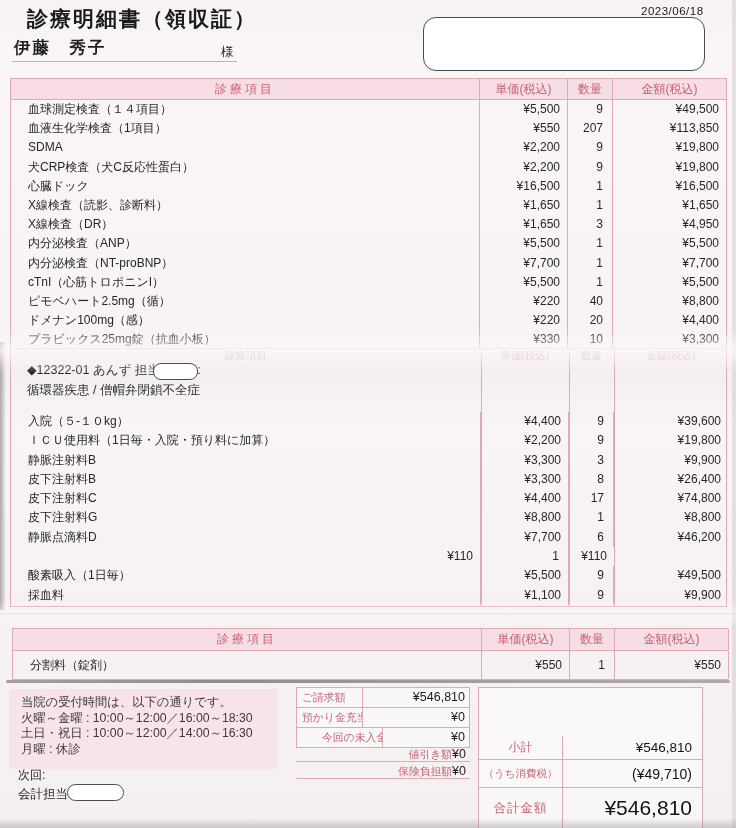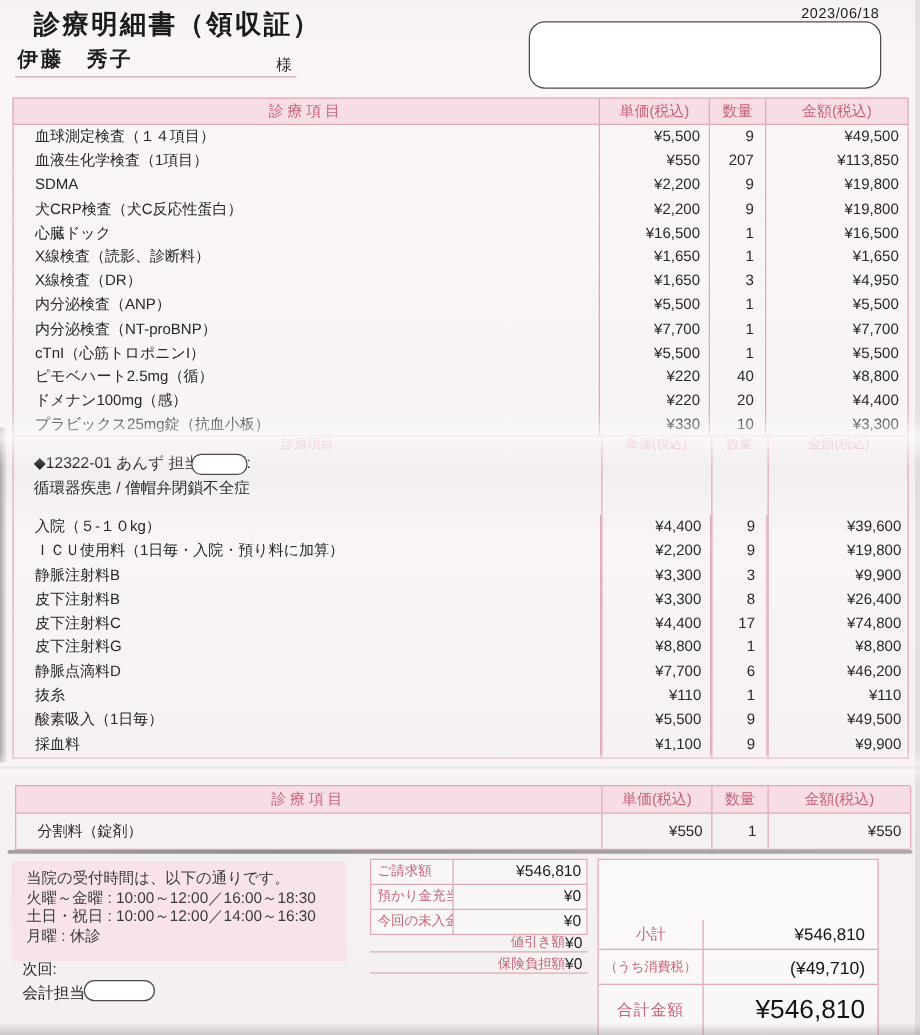--- a/index.html
+++ b/index.html
@@ -65,21 +65,21 @@
   .tbl3{left:12px;top:628px;width:716px;}
   .tbl3 .thead{height:21px;line-height:21px;}
   .tbl3 .tbody .trow{height:28px;line-height:28px;border-bottom:1px solid var(--line);}
   
   .hours{left:9px;top:689px;width:268px;height:80px;background:#f8e4e8;
          padding:6px 0 0 12px;font-size:12.3px;line-height:15.6px;color:#3a3a3a;}
   .next{left:18px;top:767px;font-size:12px;color:#262626;}
   .cash{left:18px;top:786px;font-size:12.5px;color:#262626;}
   .billing{left:296px;top:687px;width:174px;border:1px solid var(--line);background:rgba(255,255,255,.45);}
   .brow{display:grid;grid-template-columns:66px 1fr;height:19px;line-height:19px;border-bottom:1px solid var(--line);}
-  .brow:last-child{border-bottom:0;}
+  .brow:last-child{border-bottom:0;margin-left:20px;}
   .brow .bl{color:var(--pink);font-size:10.8px;padding-left:5px;border-right:1px solid var(--line);white-space:nowrap;overflow:hidden;}
   .brow .bv{text-align:right;padding-right:4px;font-size:12.5px;color:#1c1c1c;}
   .adjrow{left:296px;width:174px;height:16px;line-height:16px;border-bottom:1px solid var(--line);
           display:flex;justify-content:flex-end;}
   .adjrow .bl{color:var(--pink);font-size:10.8px;}
   .adjrow .bv{font-size:12.5px;color:#1c1c1c;padding-right:4px;}
   .adj1{top:746px;} .adj2{top:763px;}
   .totals{left:478px;top:687px;width:225px;border:1px solid var(--line);background:rgba(255,255,255,.5);}
   .torow{display:grid;grid-template-columns:84px 1fr;border-bottom:1px solid var(--line);}
   .torow:last-child{border-bottom:0;}
@@ -254,21 +254,20 @@
           <div class="c-qty">1</div>
           <div class="c-num">¥8,800</div>
         </div>
       <div class="trow">
           <div class="c-item">静脈点滴料D</div>
           <div class="c-num">¥7,700</div>
           <div class="c-qty">6</div>
           <div class="c-num">¥46,200</div>
         </div>
       <div class="trow">
-          <div class="c-item">抜糸</div>
           <div class="c-num">¥110</div>
           <div class="c-qty">1</div>
           <div class="c-num">¥110</div>
         </div>
       <div class="trow">
           <div class="c-item">酸素吸入（1日毎）</div>
           <div class="c-num">¥5,500</div>
           <div class="c-qty">9</div>
           <div class="c-num">¥49,500</div>
         </div>

